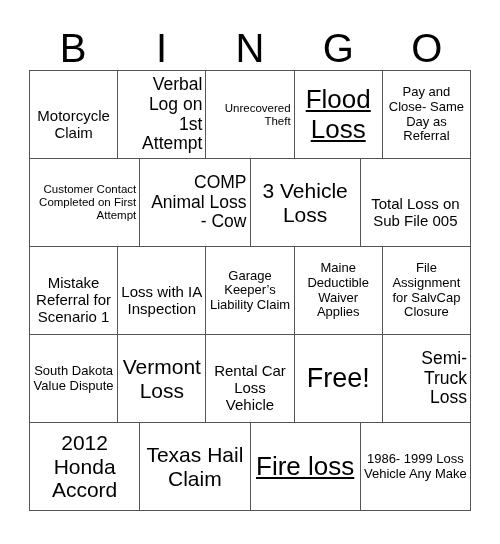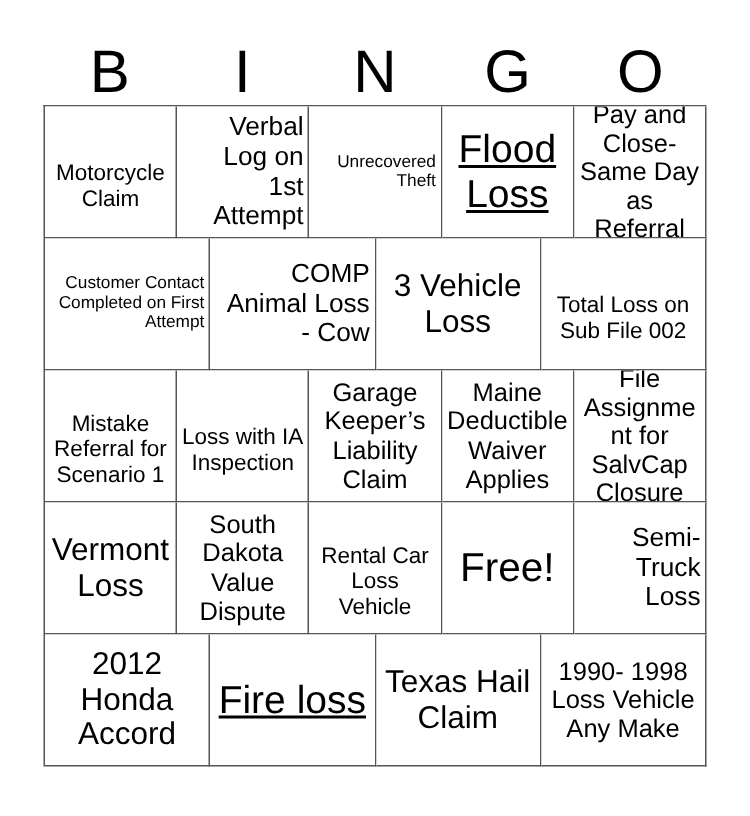--- a/index.html
+++ b/index.html
@@ -58,21 +58,21 @@
     background: #ffffff;
   }
   .cell-text {
     display: block;
     width: 100%;
     line-height: 1.12;
     word-wrap: break-word;
   }
   
   .fs-xs .cell-text { font-size: 11.5px; text-align: right; }
-  .fs-sm .cell-text { font-size: 17px; }
+  .fs-sm .cell-text { font-size: 13px; }
   .fs-md .cell-text { font-size: 15px; margin-top: 20px; }
   .fs-lg .cell-text { font-size: 17.5px; text-align: right; }
   .fs-xl .cell-text { font-size: 21px; }
   .fs-xxl .cell-text { font-size: 26px; text-decoration: underline; }
   .fs-free .cell-text { font-size: 27px; }
 </style>
 </head>
 <body>
 
 <div class="bingo-card">
@@ -109,21 +109,21 @@
       <div class="cell fs-xs">
           <span class="cell-text">Customer Contact Completed on First Attempt</span>
         </div>
       <div class="cell fs-lg">
           <span class="cell-text">COMP Animal Loss - Cow</span>
         </div>
       <div class="cell fs-xl">
           <span class="cell-text">3 Vehicle Loss</span>
         </div>
       <div class="cell fs-md">
-          <span class="cell-text">Total Loss on Sub File 002</span>
+          <span class="cell-text">Total Loss on Sub File 005</span>
         </div>
     </div>
 
     <div class="grid-row">
       <div class="cell fs-md">
           <span class="cell-text">Mistake Referral for Scenario 1</span>
         </div>
       <div class="cell fs-md">
           <span class="cell-text">Loss with IA Inspection</span>
         </div>
@@ -132,46 +132,46 @@
         </div>
       <div class="cell fs-sm">
           <span class="cell-text">Maine Deductible Waiver Applies</span>
         </div>
       <div class="cell fs-sm">
           <span class="cell-text">File Assignment for SalvCap Closure</span>
         </div>
     </div>
 
     <div class="grid-row">
+      <div class="cell fs-sm">
+          <span class="cell-text">South Dakota Value Dispute</span>
+        </div>
       <div class="cell fs-xl">
           <span class="cell-text">Vermont Loss</span>
-        </div>
-      <div class="cell fs-sm">
-          <span class="cell-text">South Dakota Value Dispute</span>
         </div>
       <div class="cell fs-md">
           <span class="cell-text">Rental Car Loss Vehicle</span>
         </div>
       <div class="cell fs-free">
           <span class="cell-text">Free!</span>
         </div>
       <div class="cell fs-lg">
           <span class="cell-text">Semi- Truck Loss</span>
         </div>
     </div>
 
     <div class="grid-row">
       <div class="cell fs-xl">
           <span class="cell-text">2012 Honda Accord</span>
         </div>
+      <div class="cell fs-xl">
+          <span class="cell-text">Texas Hail Claim</span>
+        </div>
       <div class="cell fs-xxl">
           <span class="cell-text">Fire loss</span>
         </div>
-      <div class="cell fs-xl">
-          <span class="cell-text">Texas Hail Claim</span>
-        </div>
       <div class="cell fs-sm">
-          <span class="cell-text">1990- 1998 Loss Vehicle Any Make</span>
+          <span class="cell-text">1986- 1999 Loss Vehicle Any Make</span>
         </div>
     </div>
 
   </div>
 </div>
 
 </body></html>

